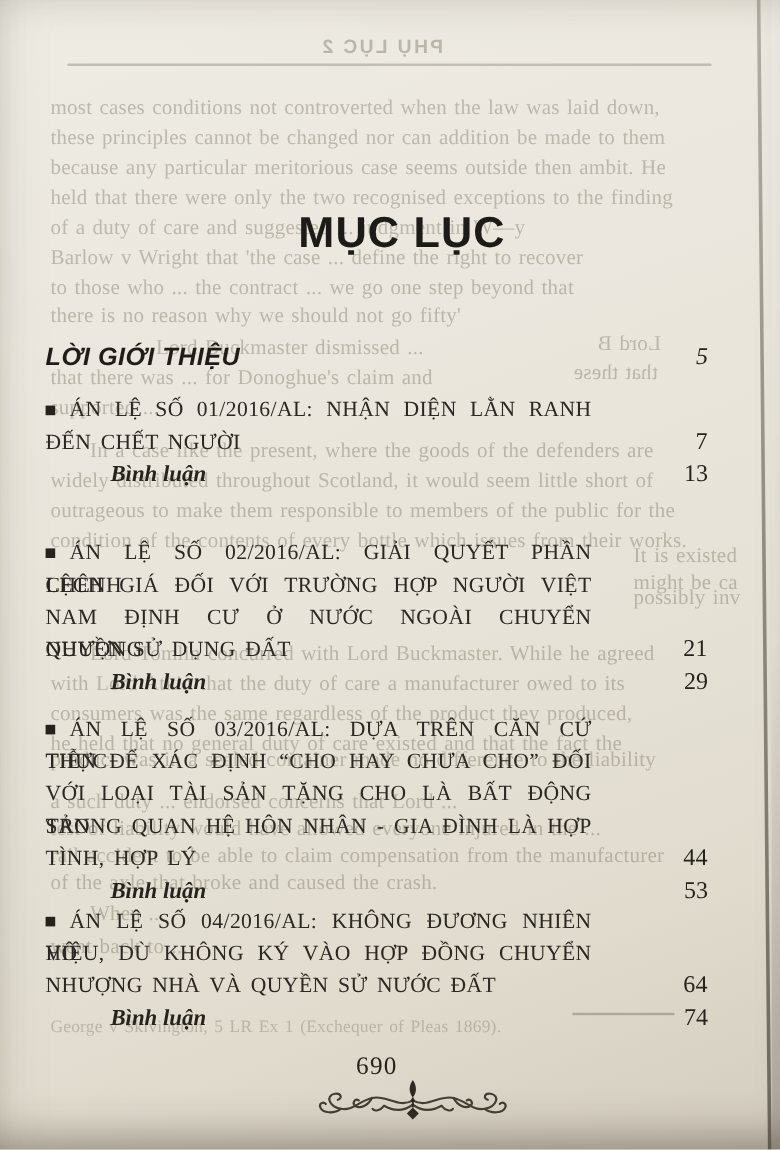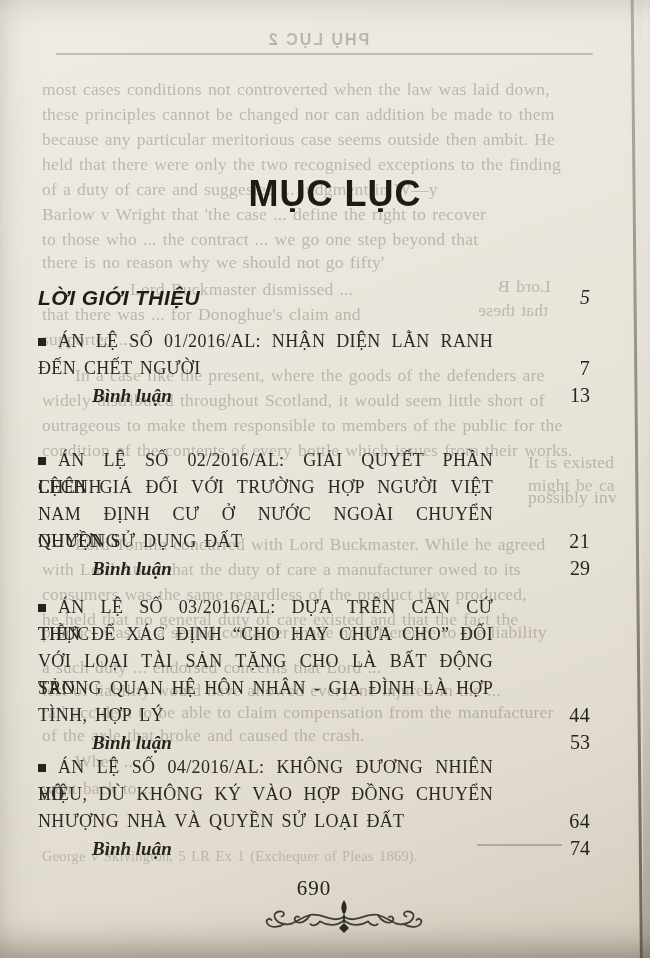--- a/index.html
+++ b/index.html
@@ -134,21 +134,21 @@
       <div class="tline last"><span class="txt">TÌNH, HỢP LÝ</span><span class="pg">44</span></div>
       <div class="comment">
           <span class="cmt">Bình luận</span>
           <span class="pg">53</span>
         </div>
     </div>
 
     <div class="col entry" style="top:754px">
       <div class="tline"><span class="sq"></span><span>ÁN LỆ SỐ 04/2016/AL: KHÔNG ĐƯƠNG NHIÊN VÔ</span></div>
       <div class="tline">HIỆU, DÙ KHÔNG KÝ VÀO HỢP ĐỒNG CHUYỂN</div>
-      <div class="tline last"><span class="txt">NHƯỢNG NHÀ VÀ QUYỀN SỬ LOẠI ĐẤT</span><span class="pg">64</span></div>
+      <div class="tline last"><span class="txt">NHƯỢNG NHÀ VÀ QUYỀN SỬ NƯỚC ĐẤT</span><span class="pg">64</span></div>
       <div class="comment">
           <span class="cmt">Bình luận</span>
           <span class="pg">74</span>
         </div>
     </div>
 
     <div class="folio">690</div>
 
     <svg class="ornament" viewBox="0 0 172 40" xmlns="http://www.w3.org/2000/svg">
       <g id="wingL" stroke="#433e33" fill="none" stroke-width="1.8" stroke-linecap="round">

